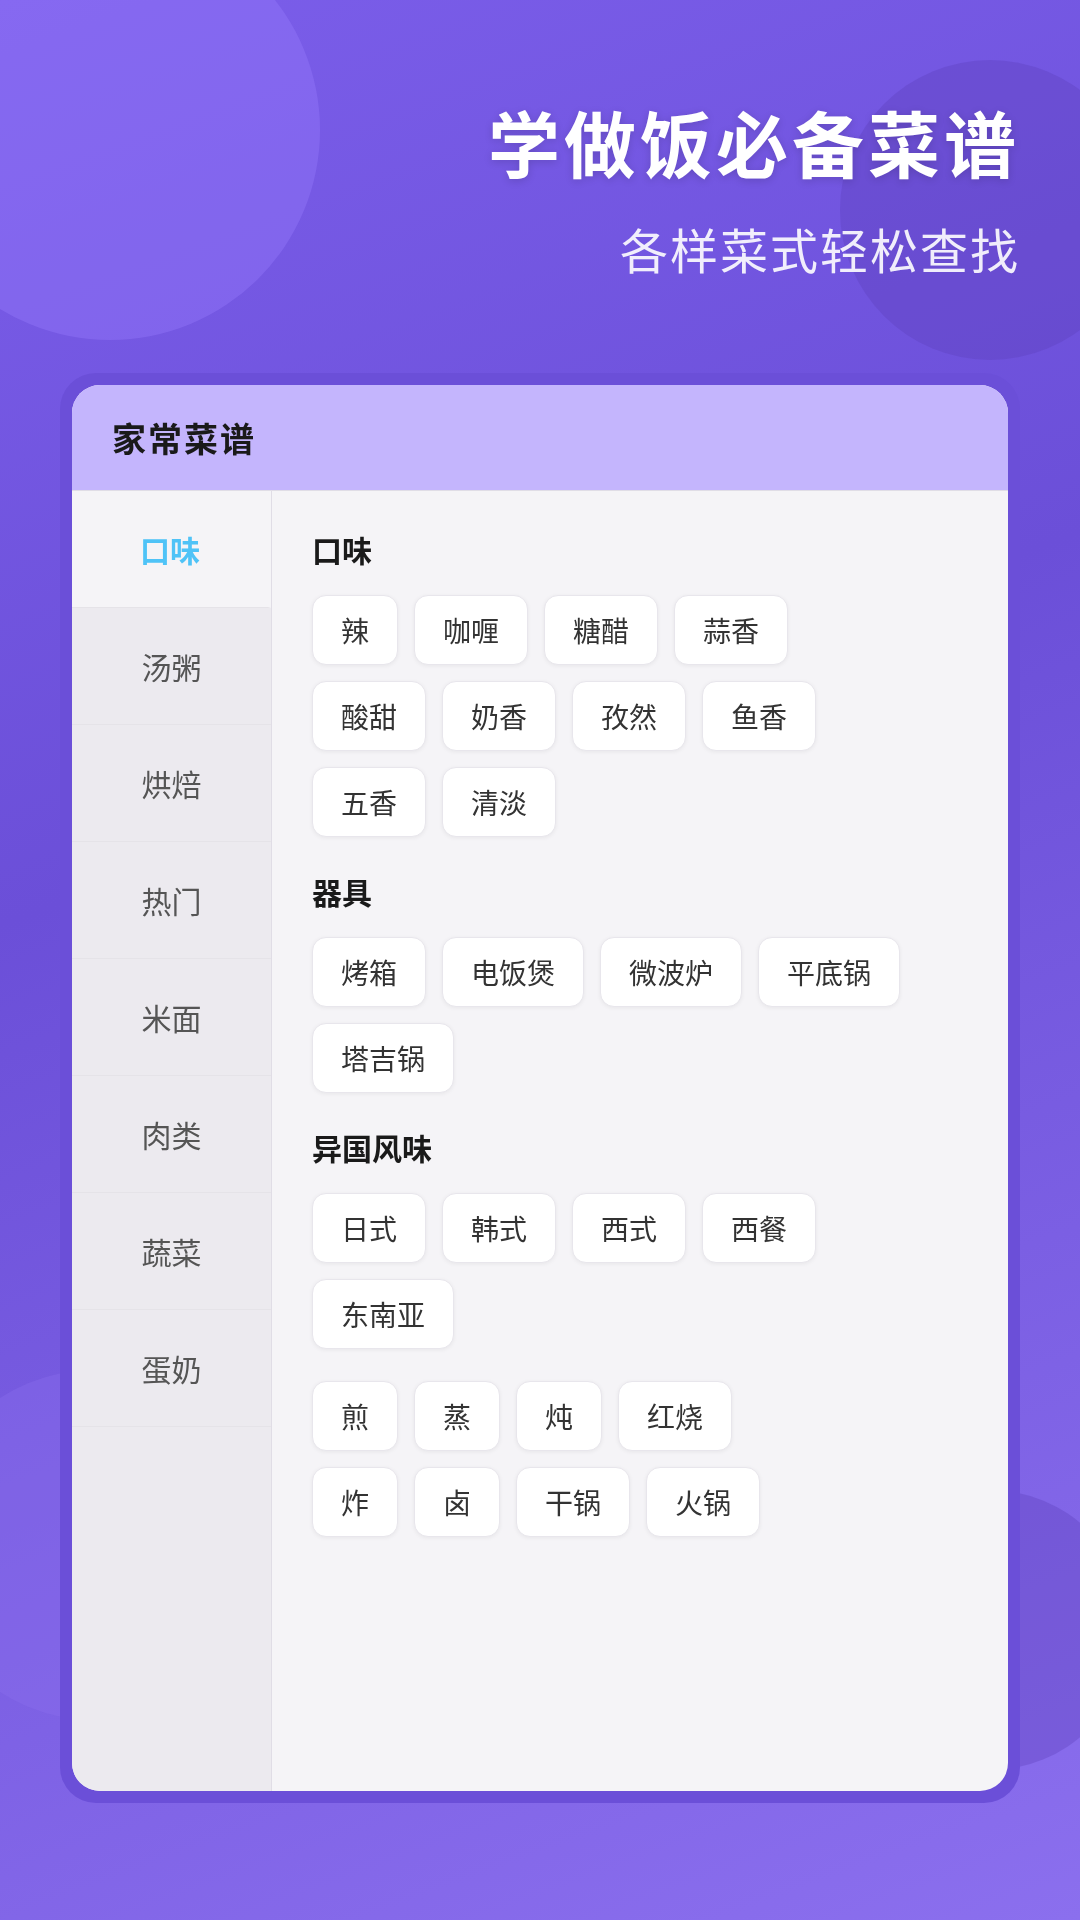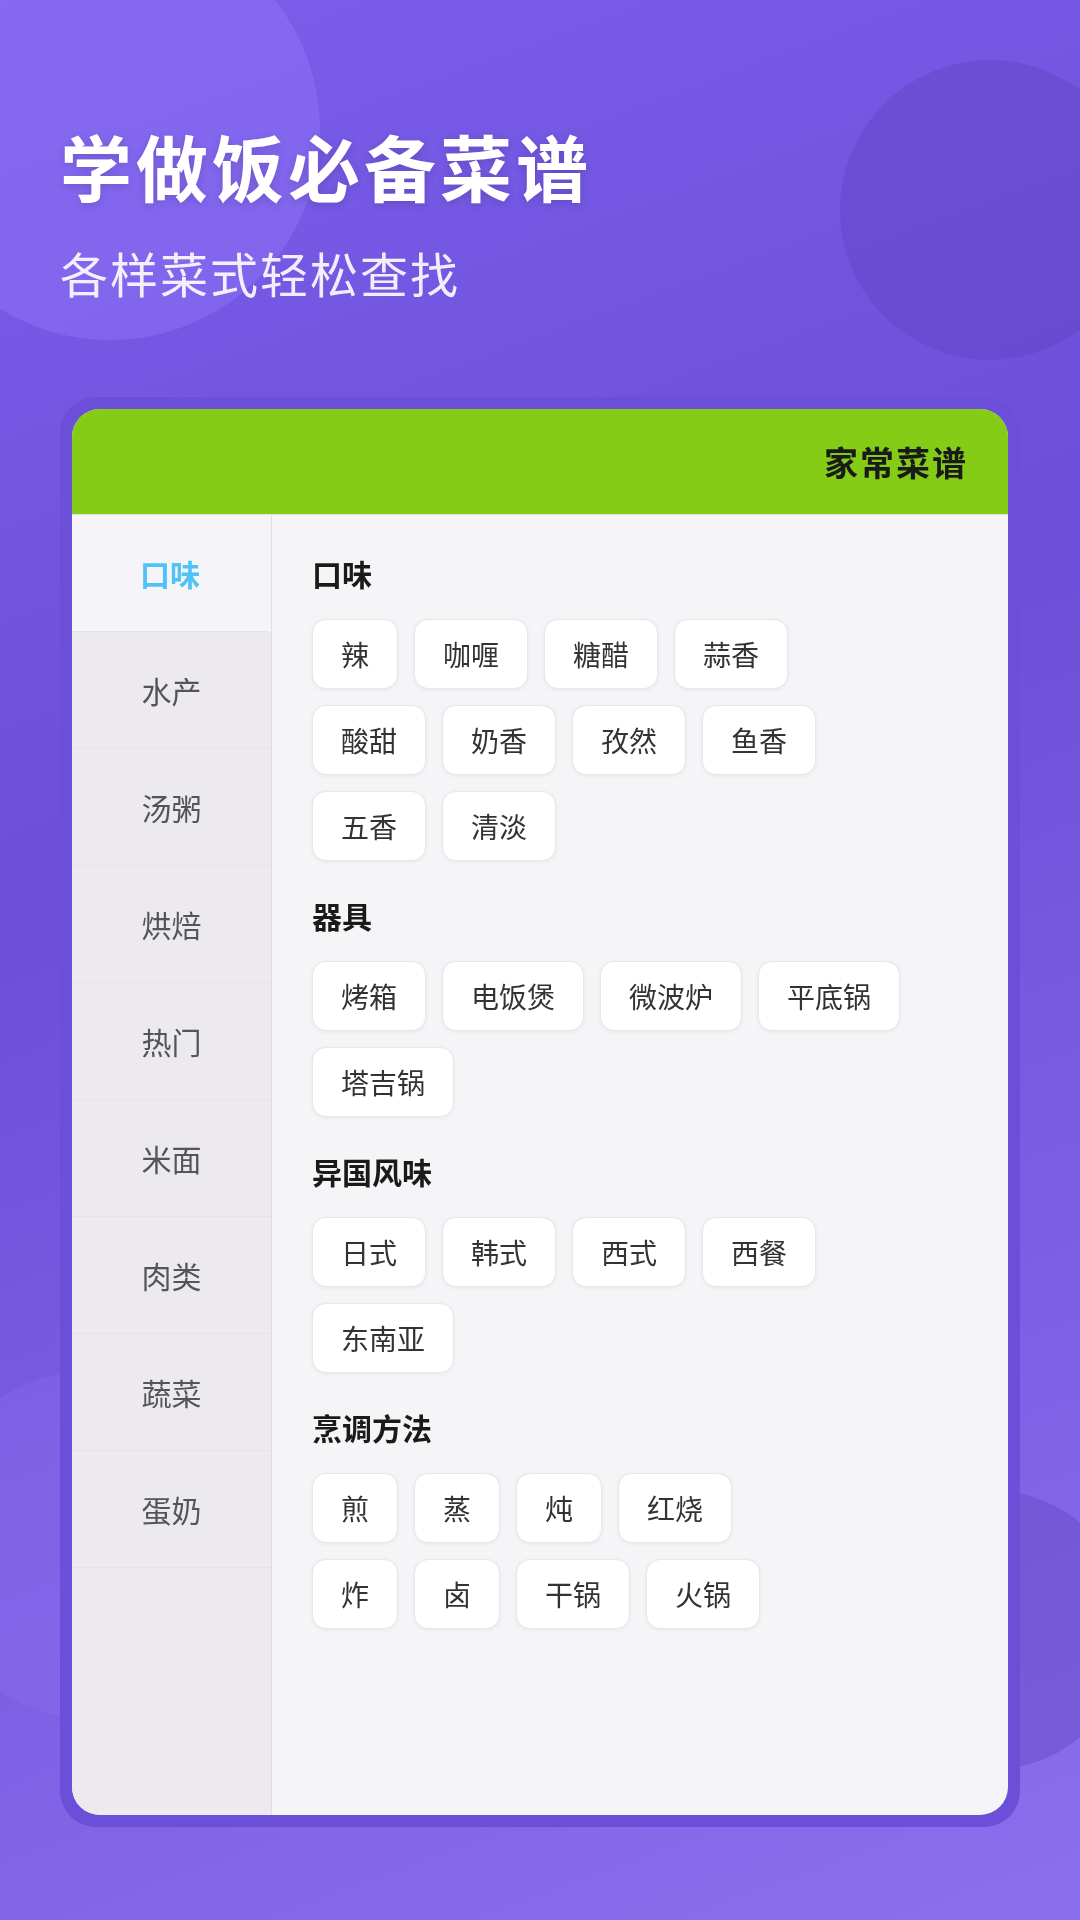--- a/index.html
+++ b/index.html
@@ -37,22 +37,22 @@
       bottom: 200px; left: -80px;
     }
     .blob-4 {
       width: 280px; height: 280px;
       background: #5B3FBB;
       bottom: 150px; right: -50px;
     }
 
     
     .header {
-      text-align: left;
-      padding: 112px 60px 60px;
+      text-align: right;
+      padding: 88px 60px 60px;
       position: relative;
       z-index: 2;
     }
     .header-title {
       font-size: 72px;
       font-weight: 700;
       color: #FFFFFF;
       letter-spacing: 4px;
       margin-bottom: 20px;
       text-shadow: 0 2px 8px rgba(0,0,0,0.15);
@@ -79,23 +79,23 @@
 
     
     .card {
       background: #F5F4F7;
       border-radius: 28px;
       overflow: hidden;
     }
 
     
     .card-header {
-      background: #84cc16;
+      background: #c4b5fd;
       padding: 28px 40px;
-      text-align: right;
+      text-align: left;
       border-bottom: 1px solid #E0DDE6;
     }
     .card-header-title {
       font-size: 34px;
       font-weight: 600;
       color: #1A1A1A;
       letter-spacing: 2px;
     }
 
     
@@ -187,21 +187,20 @@
 
       <div class="card-header">
         <span class="card-header-title">家常菜谱</span>
       </div>
 
       <div class="card-body">
 
         <div class="sidebar">
           <div id="sidebar-rendered">
               <div class="sidebar-item active">口味</div>
-              <div class="sidebar-item">水产</div>
               <div class="sidebar-item">汤粥</div>
               <div class="sidebar-item">烘焙</div>
               <div class="sidebar-item">热门</div>
               <div class="sidebar-item">米面</div>
               <div class="sidebar-item">肉类</div>
               <div class="sidebar-item">蔬菜</div>
               <div class="sidebar-item">蛋奶</div>
             </div>
         </div>
 
@@ -244,21 +243,20 @@
                   <div class="tag">日式</div>
                   <div class="tag">韩式</div>
                   <div class="tag">西式</div>
                   <div class="tag">西餐</div>
                 </div>
                 <div class="tags-row">
                   <div class="tag">东南亚</div>
                 </div>
               </div>
               <div class="section-block">
-                <div class="section-title">烹调方法</div>
                 <div class="tags-row">
                   <div class="tag">煎</div>
                   <div class="tag">蒸</div>
                   <div class="tag">炖</div>
                   <div class="tag">红烧</div>
                 </div>
                 <div class="tags-row">
                   <div class="tag">炸</div>
                   <div class="tag">卤</div>
                   <div class="tag">干锅</div>

